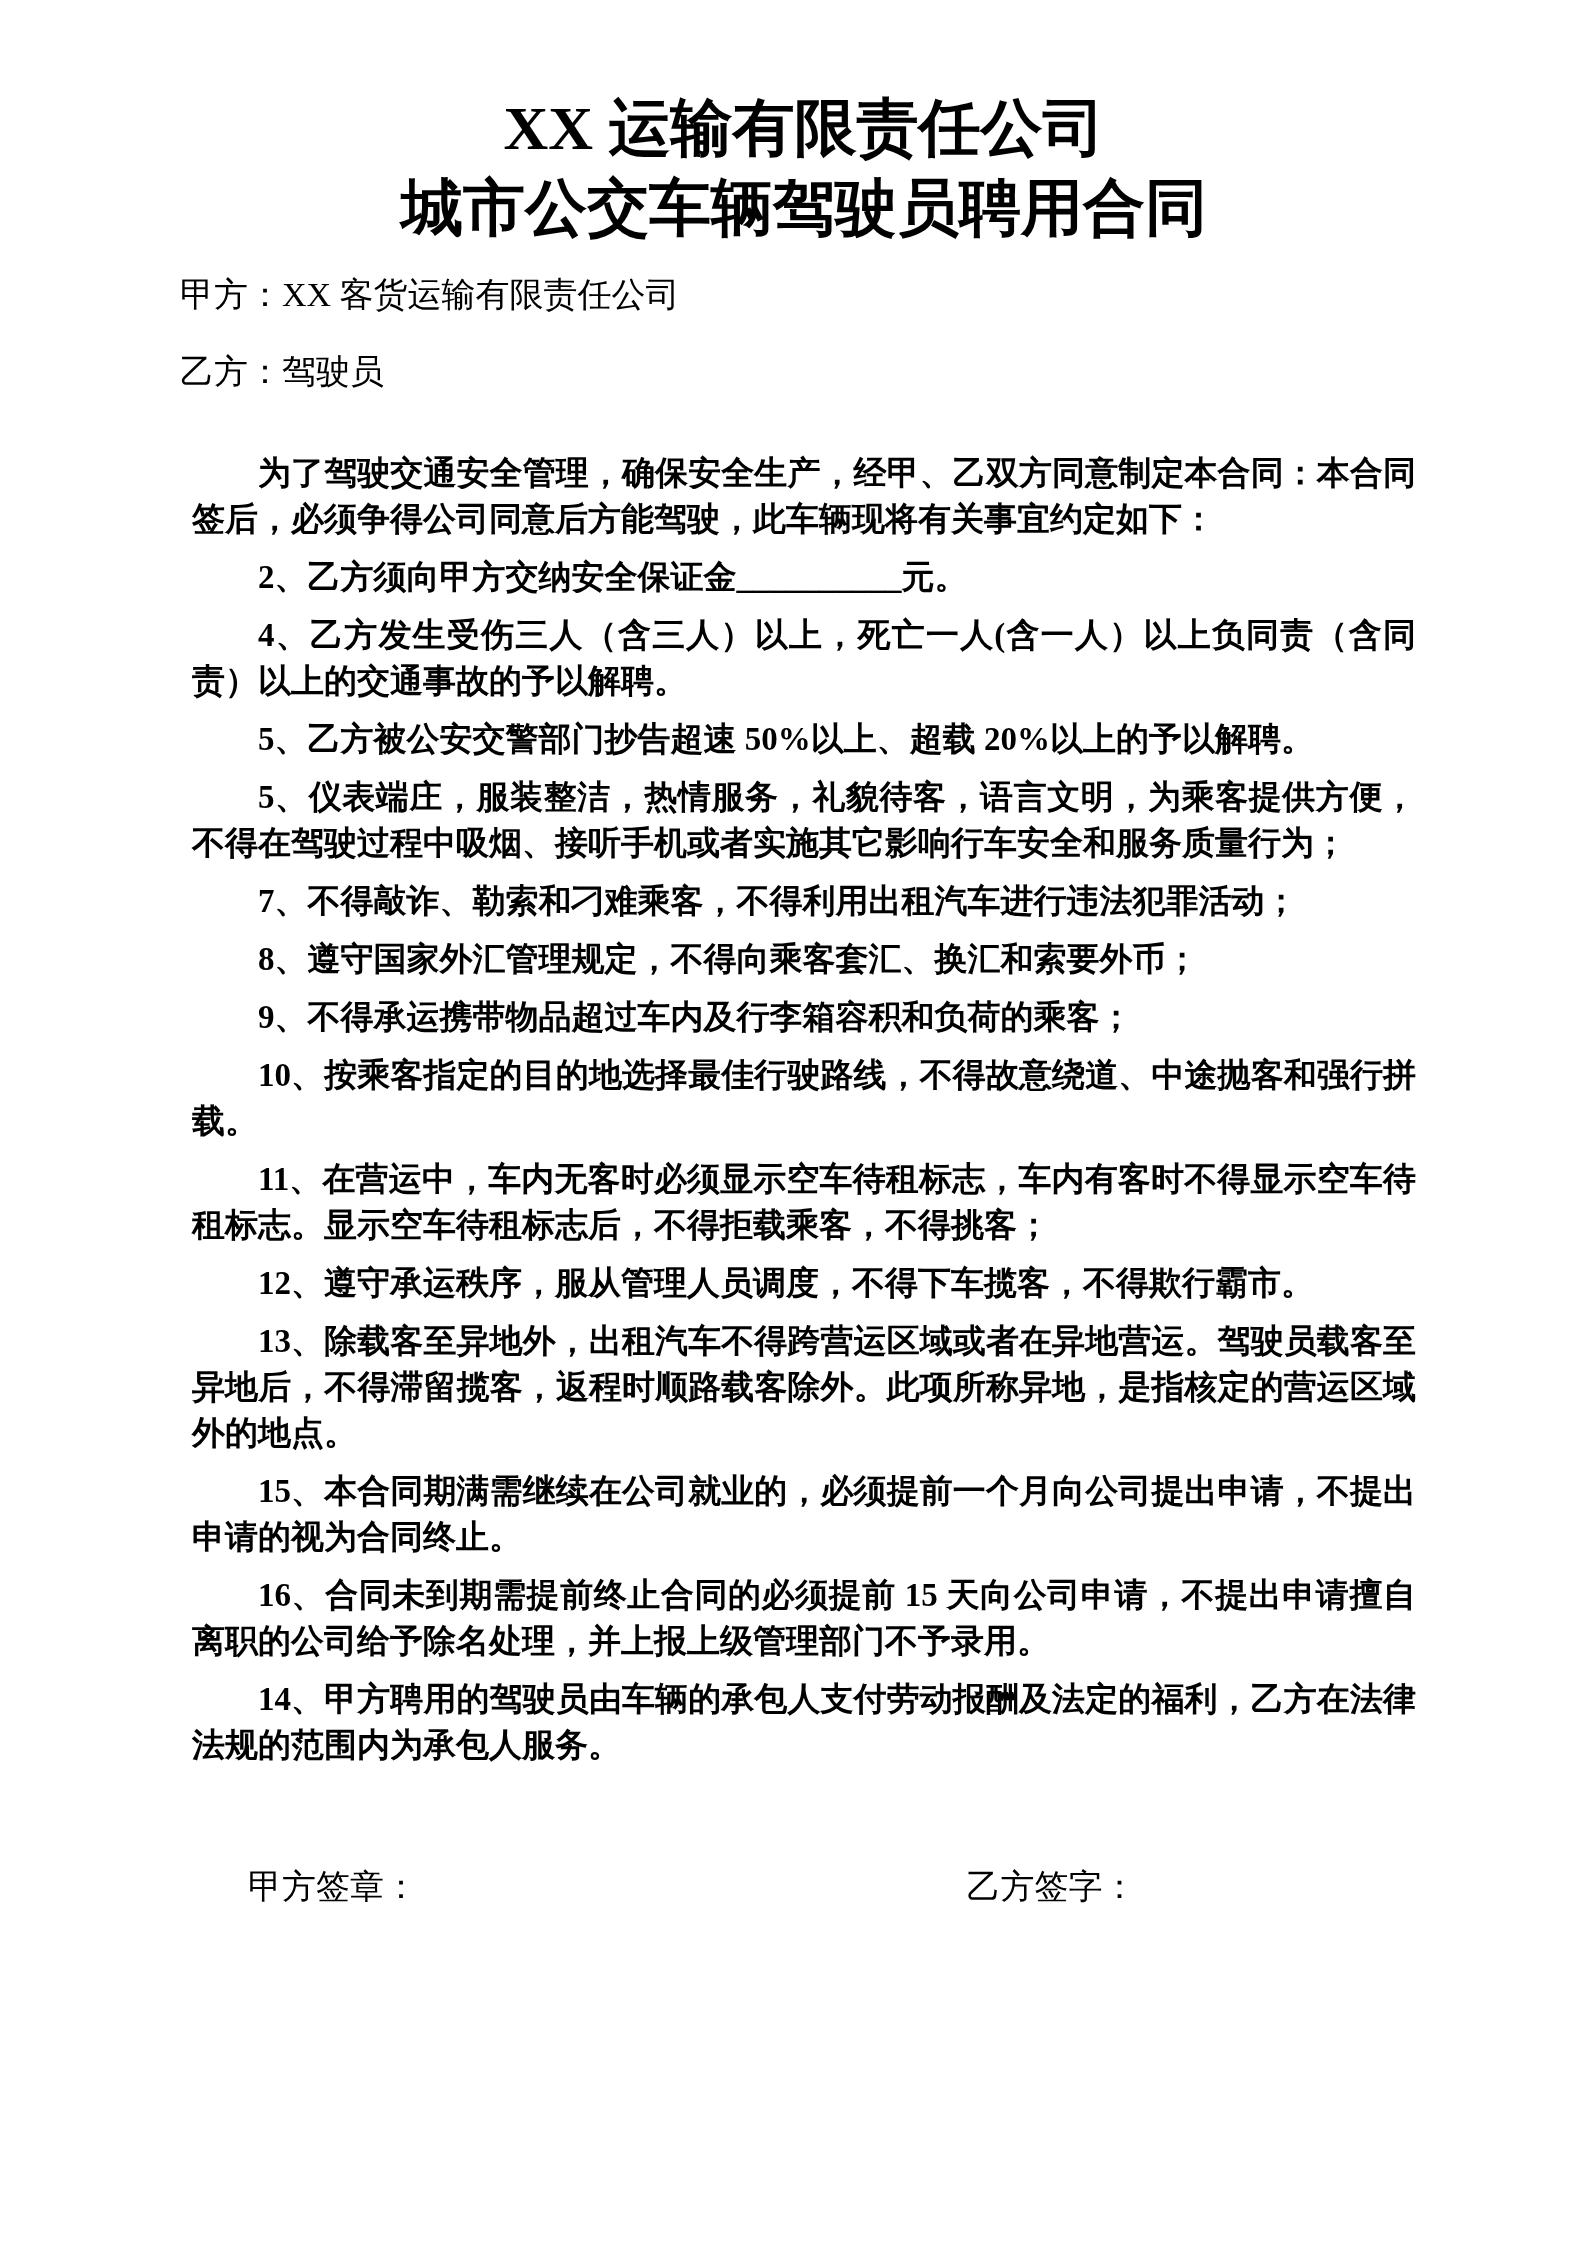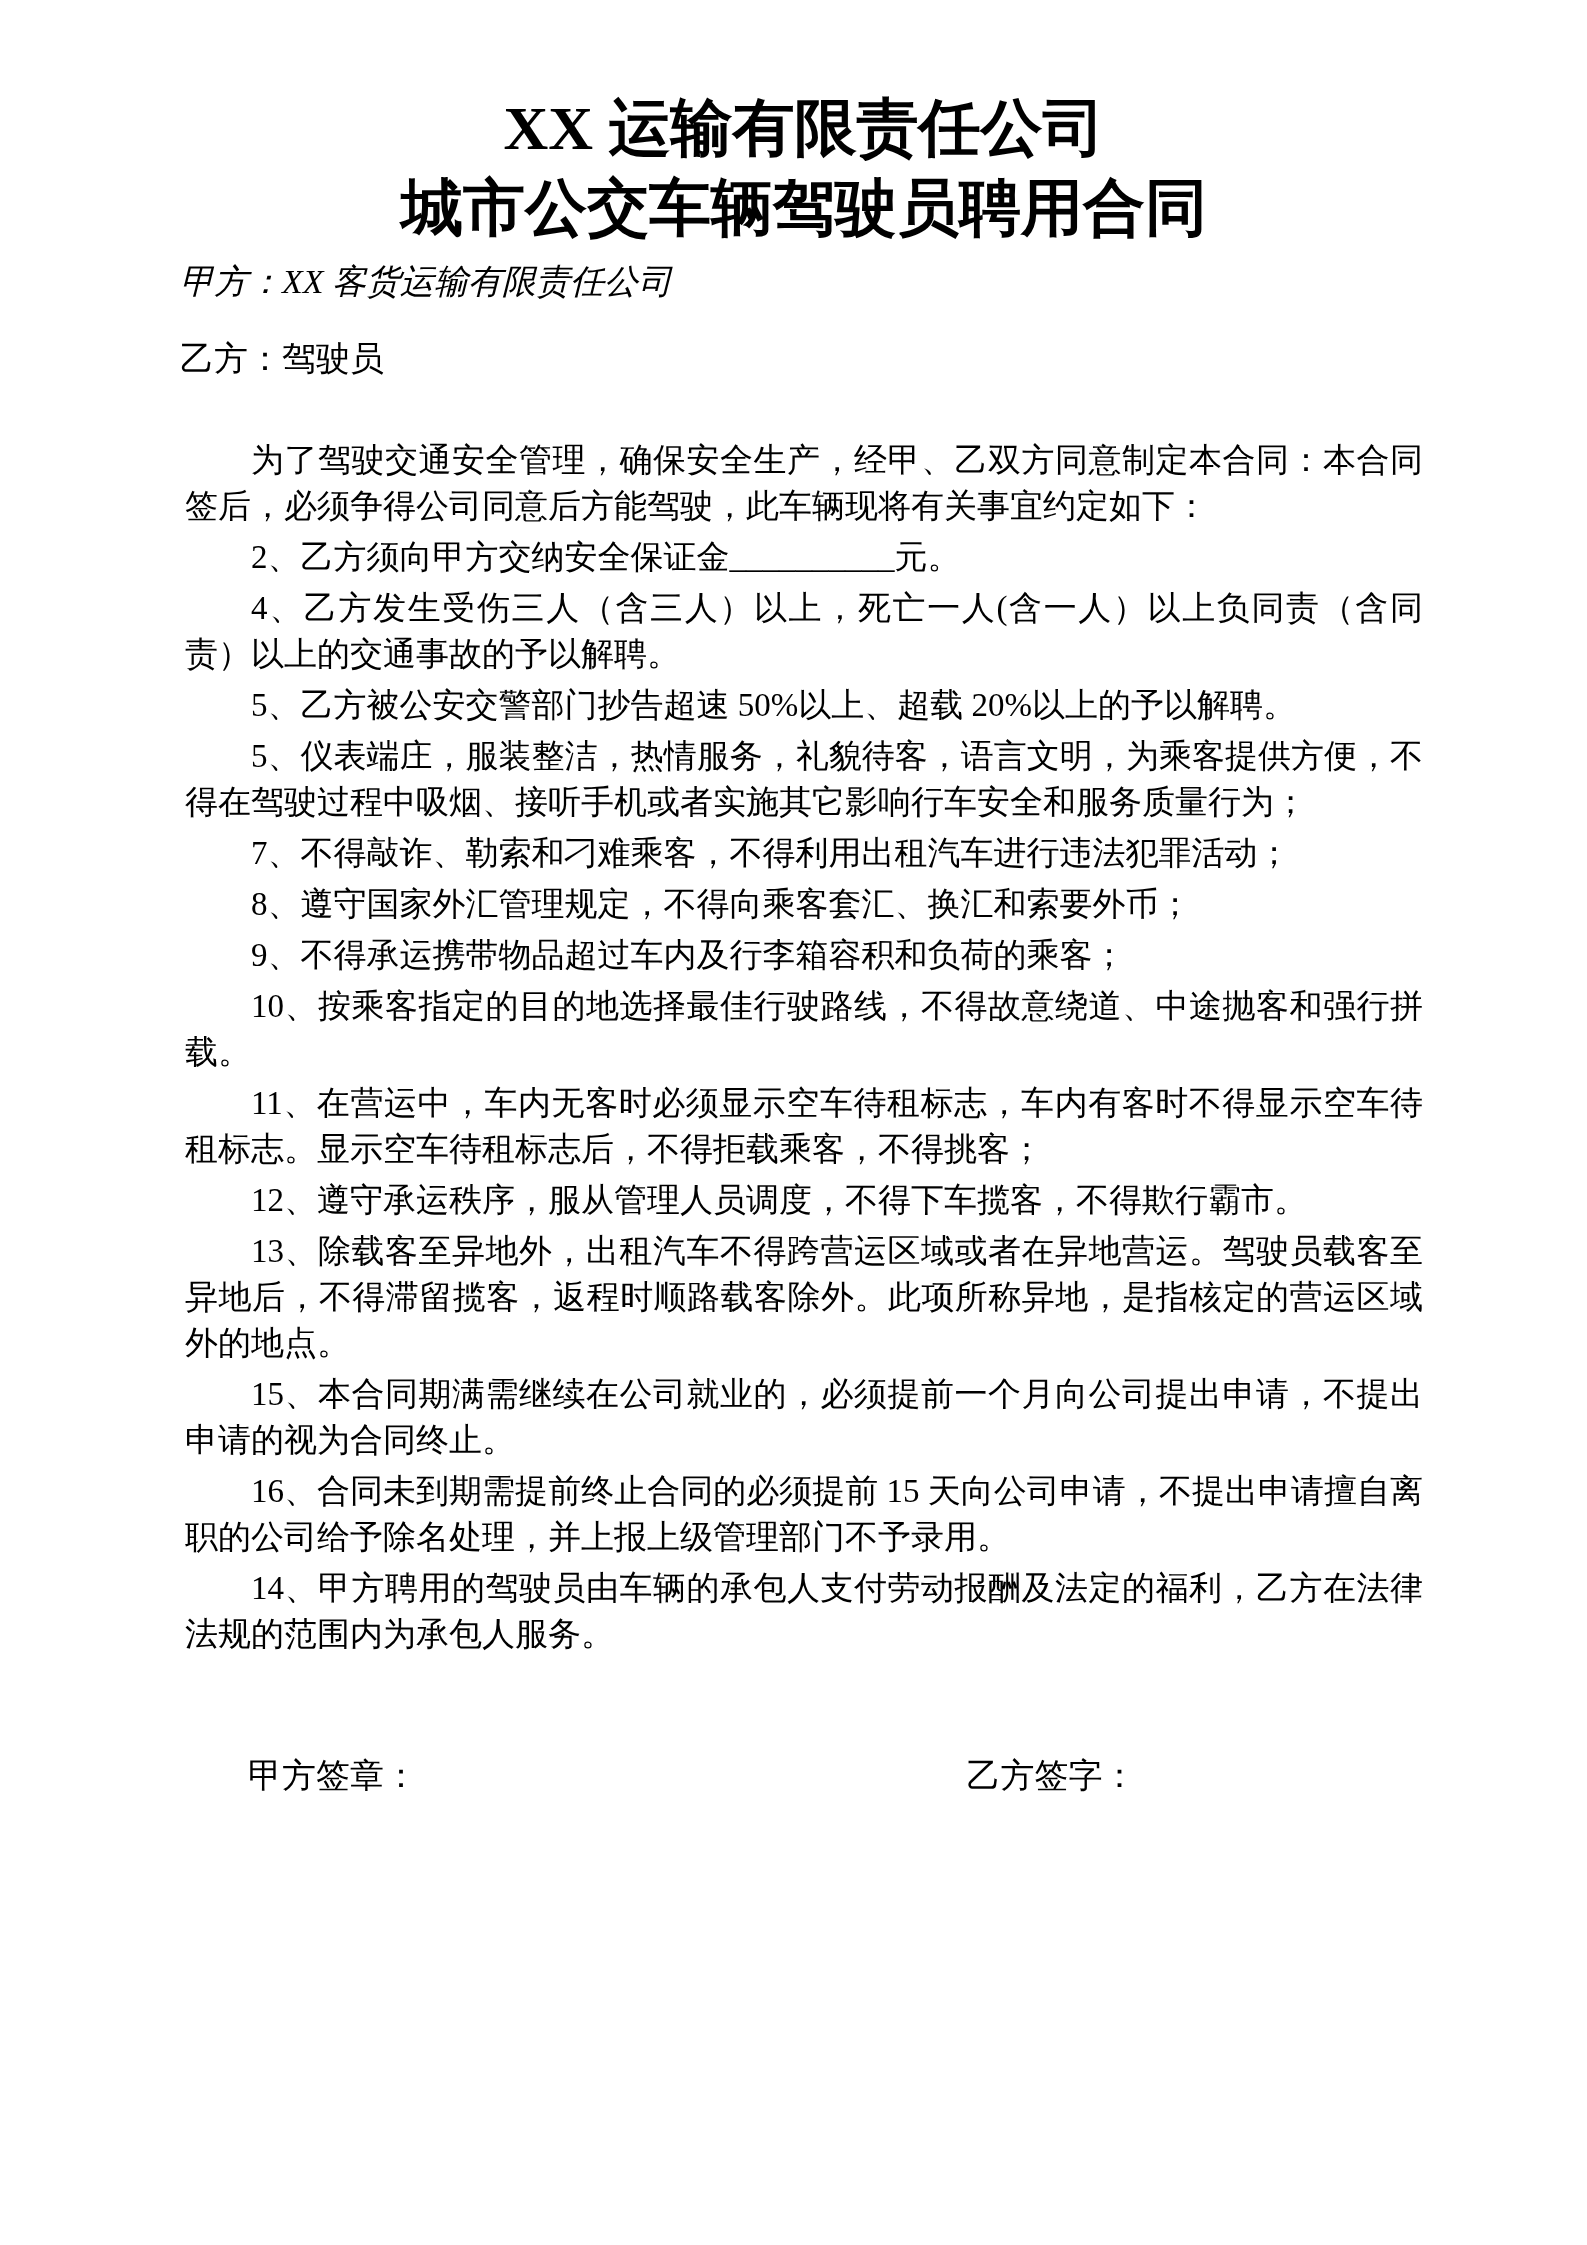--- a/index.html
+++ b/index.html
@@ -23,31 +23,32 @@
     font-weight: bold;
     font-size: 62px;
     line-height: 80px;
     margin: 0;
   }
   .party-line {
     font-size: 34px;
     line-height: 44px;
     margin: 0;
   }
-  .party-a { margin-top: 12px; font-style: italic; }
+  .party-a { margin-top: 25px; }
   .party-b { margin-top: 33px; }
   .body-text {
     margin-top: 56px;
     font-size: 33px;
     line-height: 46px;
     text-align: justify;
   }
   .body-text p {
-    margin: 5px;
+    margin: 12px;
     text-indent: 2em;
+    font-weight: bold;
   }
   .signature-row {
     margin-top: 96px;
     font-size: 34px;
     line-height: 46px;
   }
   .signature-row .sig-a { margin-left: 2em; }
   .signature-row .sig-b { margin-left: 540px; }
   .sign-date-row {
     margin-top: 98px;

